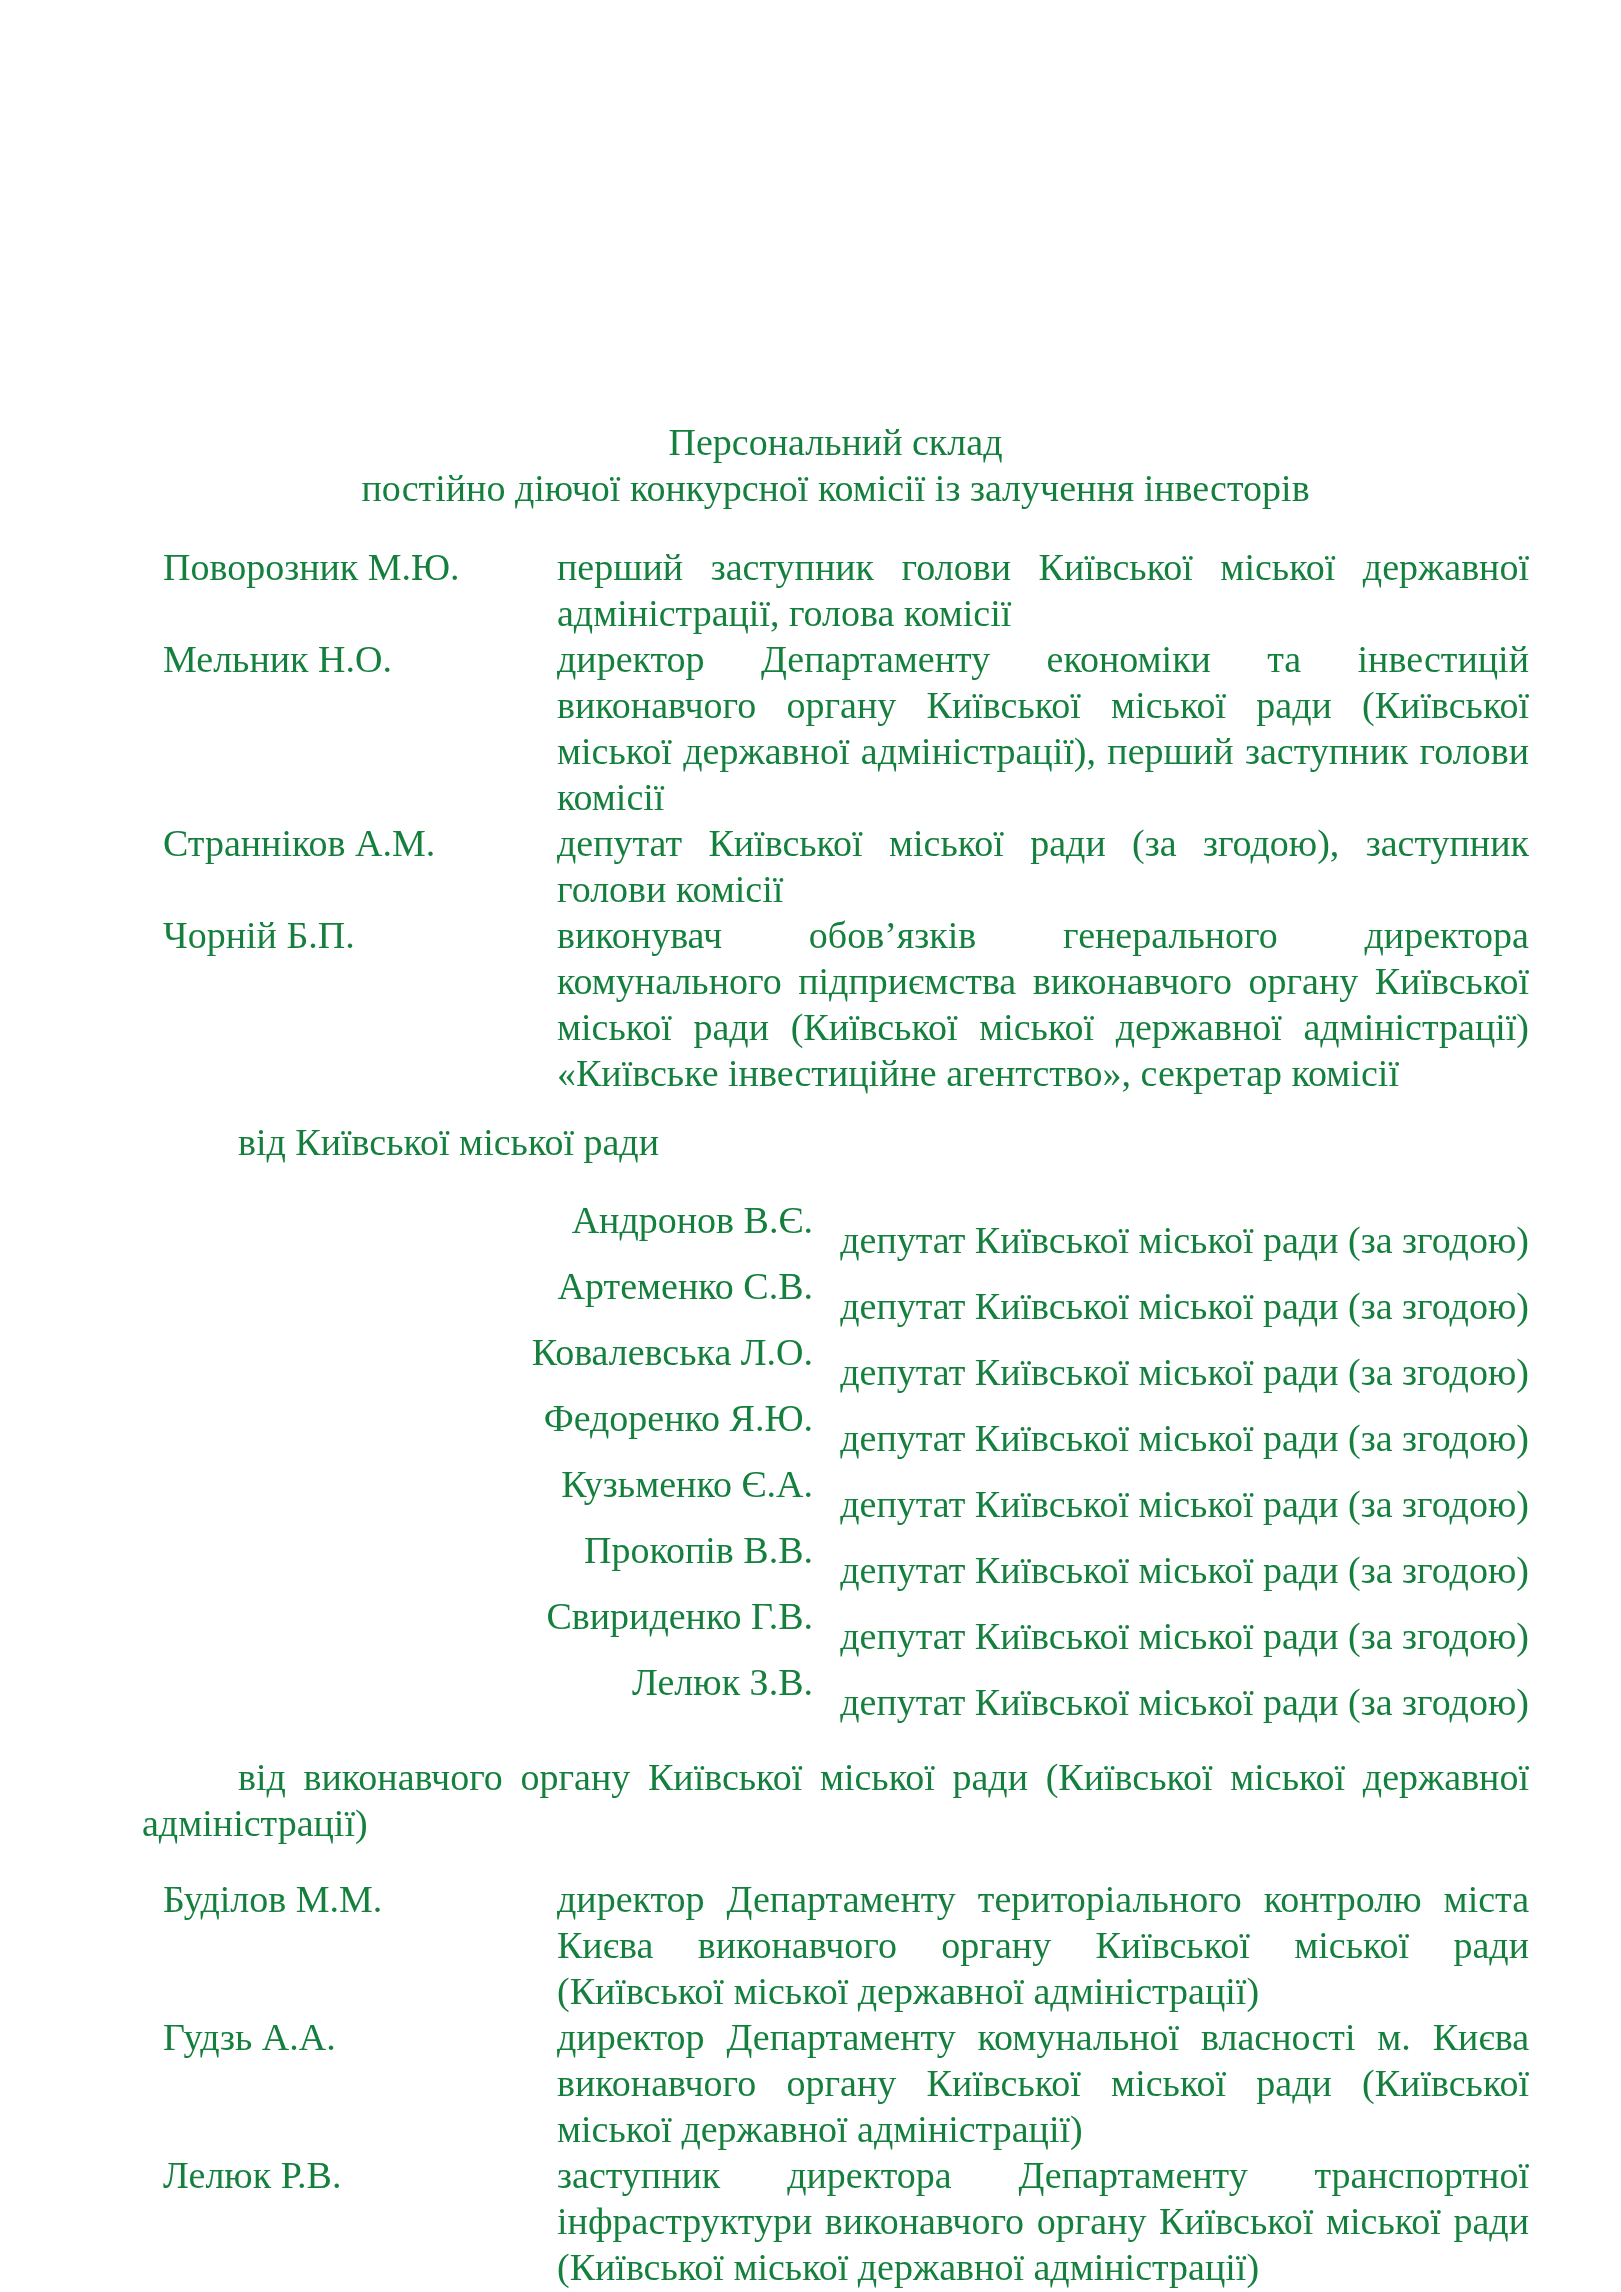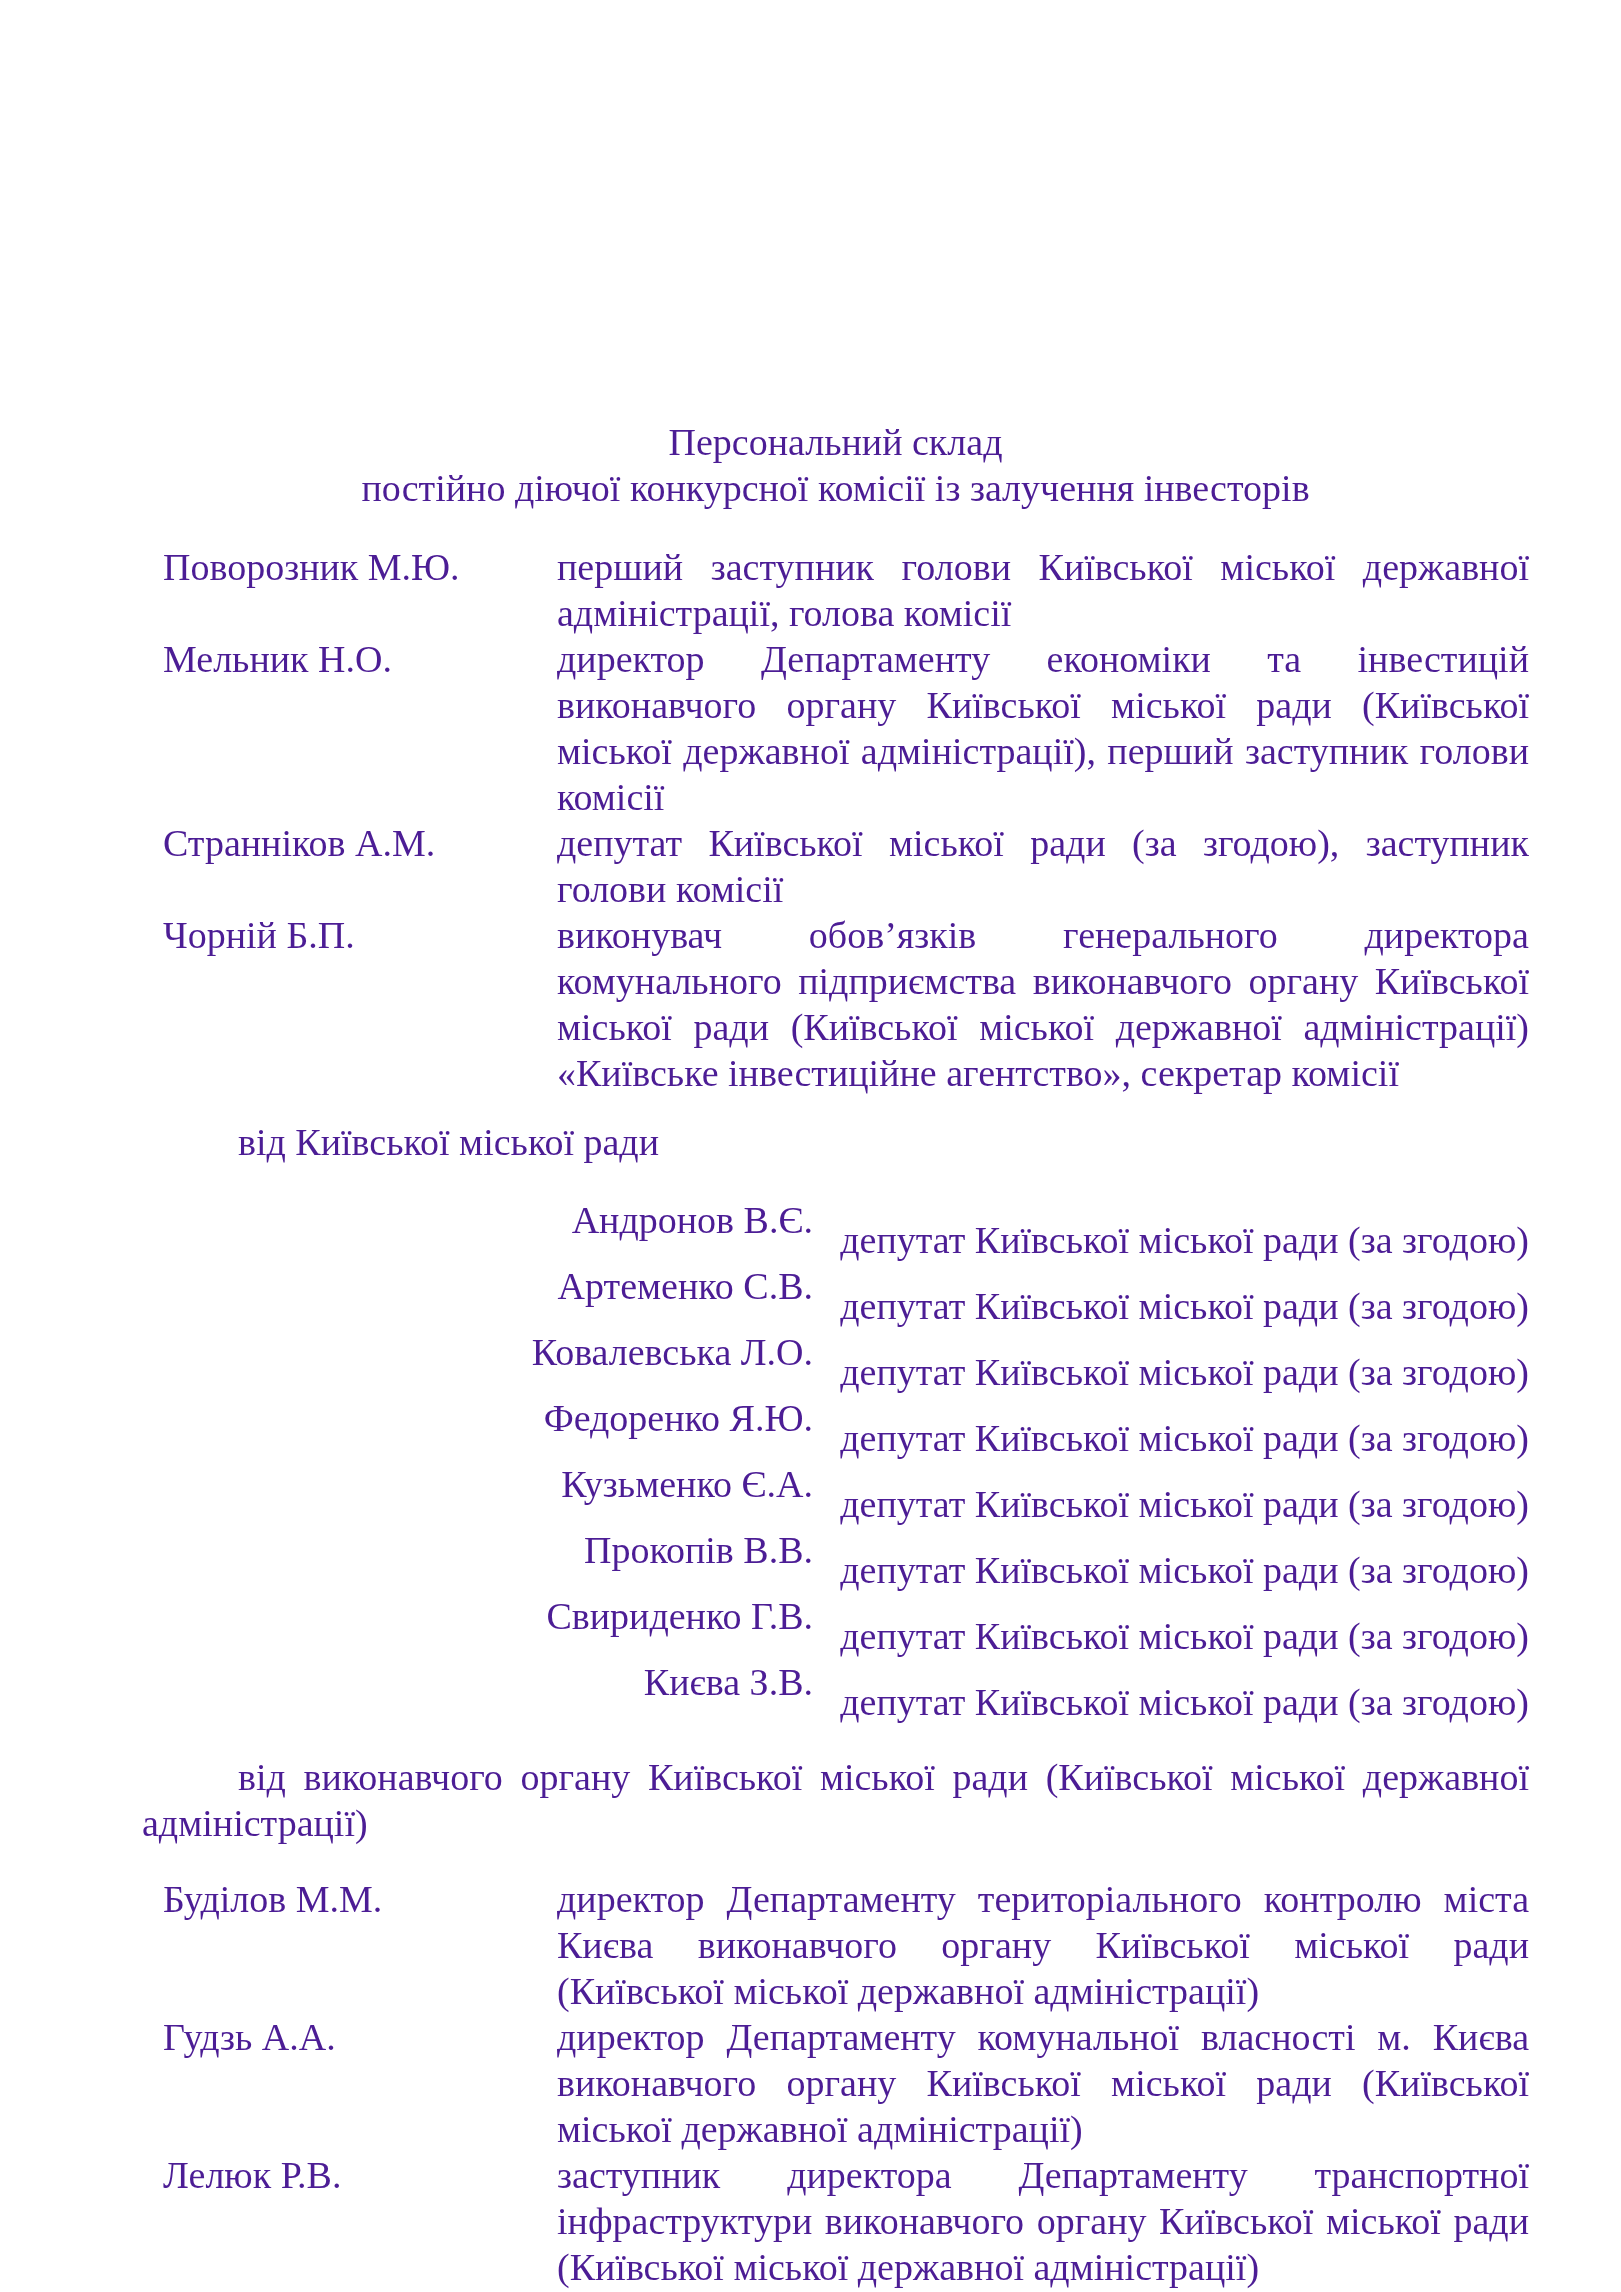--- a/index.html
+++ b/index.html
@@ -5,21 +5,21 @@
   html, body {
     margin: 0;
     padding: 0;
     background: #ffffff;
   }
   .page {
     position: relative;
     width: 1621px;
     height: 2293px;
     background: #ffffff;
-    color: #4c1d95;
+    color: #15803d;
     font-family: "Liberation Serif", "DejaVu Serif", serif;
     font-size: 38px;
     line-height: 46px;
     overflow: hidden;
   }
   .content {
     position: absolute;
     left: 142px;
     top: 419px;
     width: 1387px;
@@ -128,21 +128,21 @@
       </div>
       <div class="deputy-row">
         <div class="deputy-name">Прокопів В.В.</div>
         <div class="deputy-role">депутат Київської міської ради (за згодою)</div>
       </div>
       <div class="deputy-row">
         <div class="deputy-name">Свириденко Г.В.</div>
         <div class="deputy-role">депутат Київської міської ради (за згодою)</div>
       </div>
       <div class="deputy-row">
-        <div class="deputy-name">Києва З.В.</div>
+        <div class="deputy-name">Лелюк З.В.</div>
         <div class="deputy-role">депутат Київської міської ради (за згодою)</div>
       </div>
     </div>
 
     <div class="section-header second">від виконавчого органу Київської міської ради (Київської міської державної адміністрації)</div>
 
     <div>
       <div class="entry-row">
         <div class="entry-name">Буділов М.М.</div>
         <div class="entry-role">директор Департаменту територіального контролю міста Києва виконавчого органу Київської міської ради (Київської міської державної адміністрації)</div>

